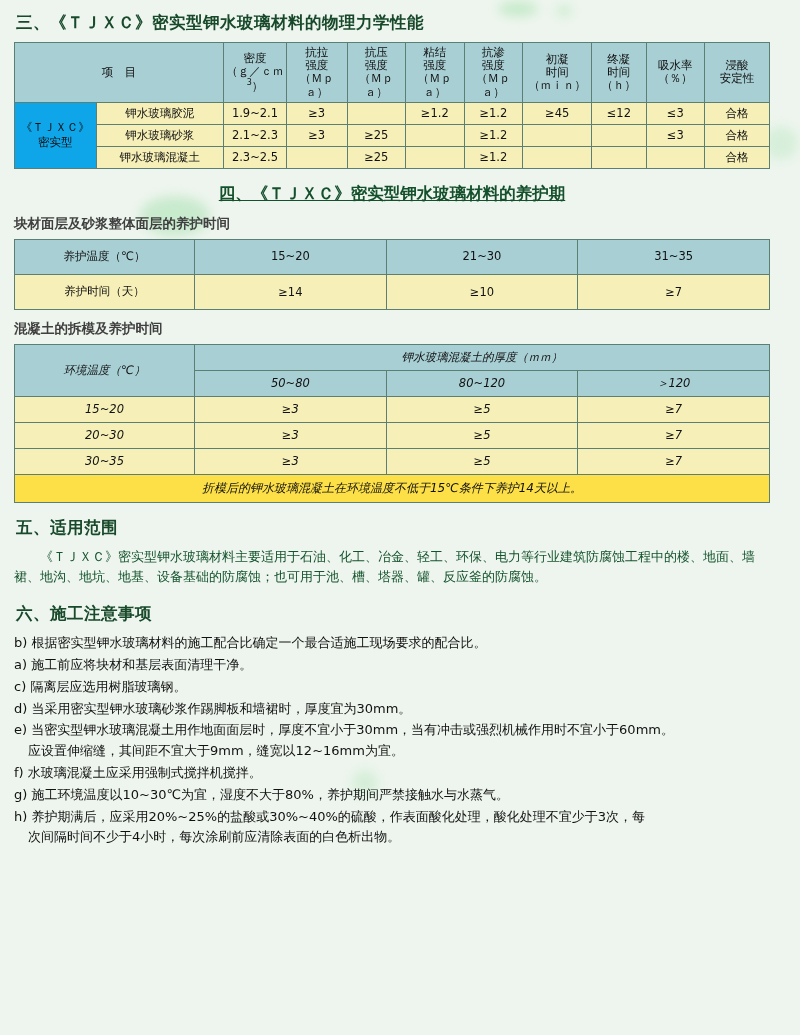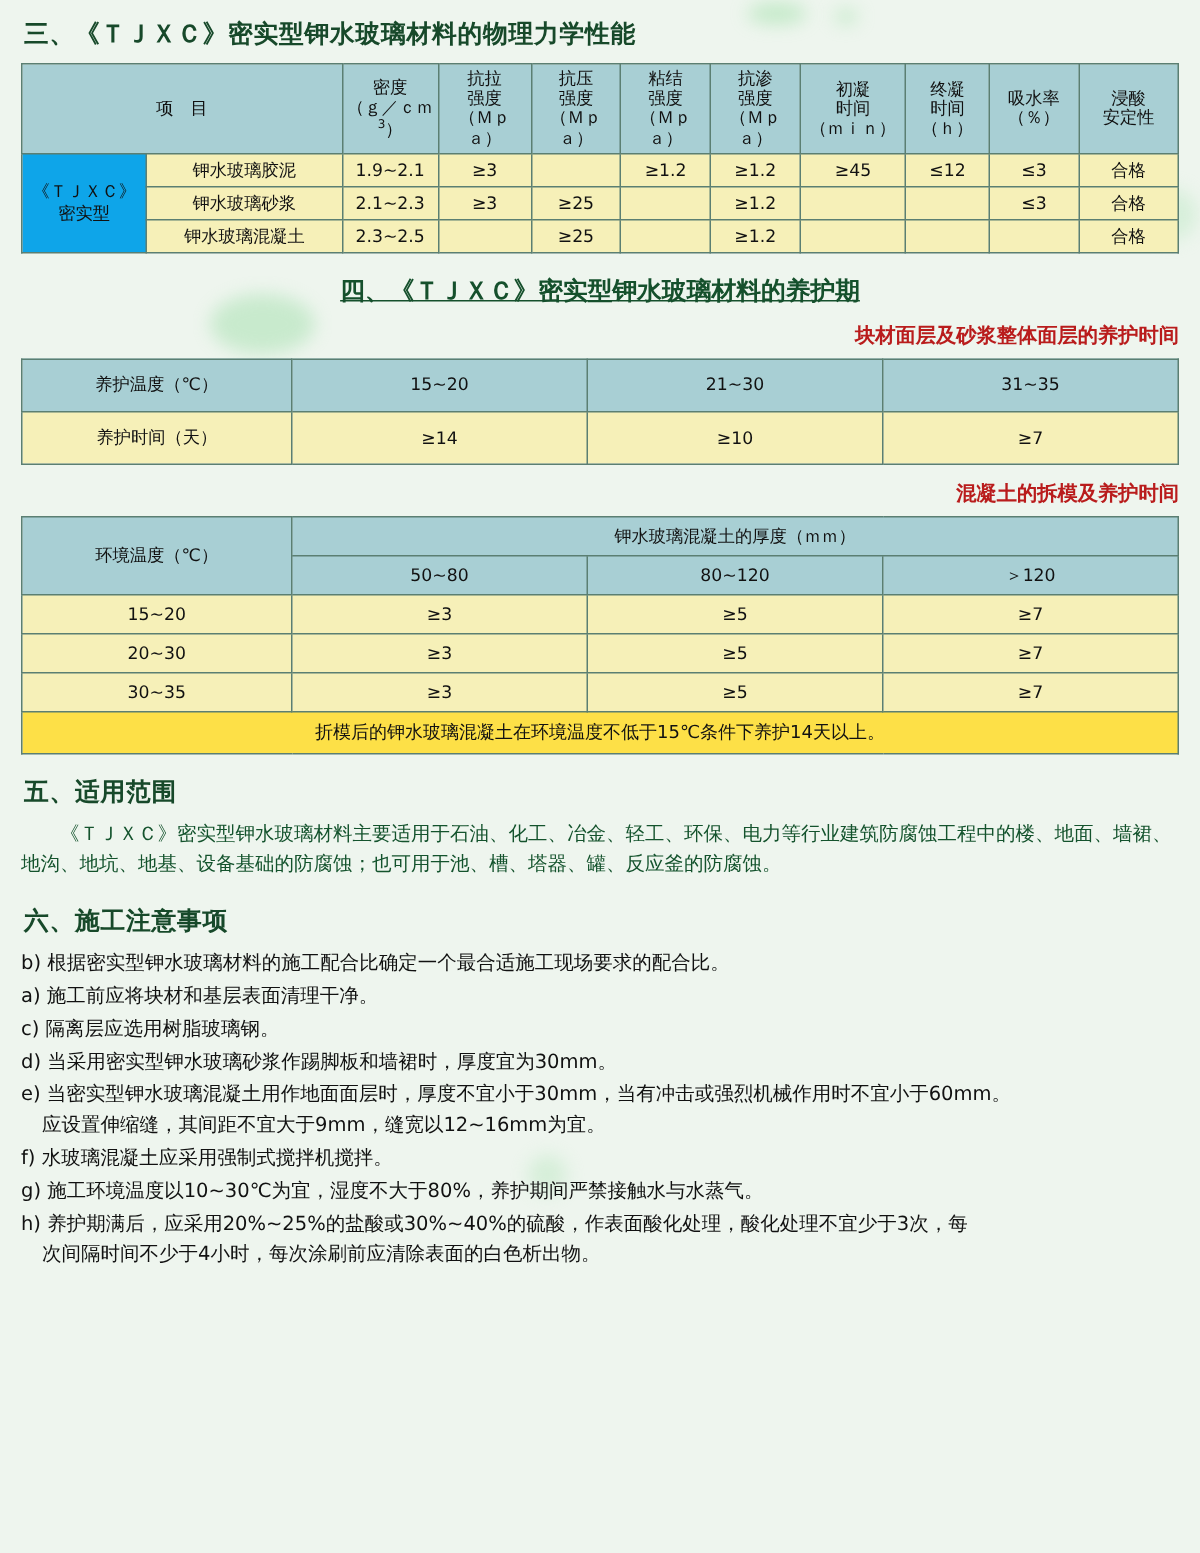--- a/index.html
+++ b/index.html
@@ -8,41 +8,41 @@
     width: 800px;
     height: 1035px;
     background: #eef5ee;
     font-family: "DejaVu Sans", "Liberation Sans", sans-serif;
     color: #111;
     position: relative;
     overflow: hidden;
   }
   
   .blotch { position: absolute; border-radius: 50%; filter: blur(6px); pointer-events: none; }
-  .page { position: relative; padding: 8px 14px 0 14px; }
+  .page { position: relative; padding: 8px 30px 0 14px; }
 
   h2.section {
     font-size: 16.5px;
     font-weight: bold;
     color: #17492a;
     margin: 4px 0 8px 2px;
     letter-spacing: 0.5px;
   }
   h2.center {
     text-align: center;
     color: #15502c;
     font-size: 16.5px;
     margin: 14px 0 10px 0;
     text-decoration: underline;
   }
   h3.subtitle {
-    text-align: right;
+    text-align: left;
     font-size: 13.5px;
     font-weight: bold;
-    color: #b91c1c;
+    color: #404040;
     margin: 10px 0 6px 0;
   }
 
   table {
     border-collapse: collapse;
     width: 100%;
     font-size: 11.5px;
     table-layout: fixed;
   }
   table td, table th {
@@ -58,21 +58,21 @@
 
   
   #t1 td { height: 22px; }
   #t1 .hdr { height: 54px; }
   #t1 .rowlabel { background: #0ea5e9; }
 
   
   #t2 td { height: 35px; }
 
   
-  #t3 td { height: 26px; }
+  #t3 td { height: 26px; font-style: italic; }
   #t3 .note { background: #fde047; text-align: center; font-size: 12px; height: 28px; }
 
   p.body-text {
     font-size: 13px;
     line-height: 1.55;
     margin: 4px 0 6px 0;
     color: #14532d;
   }
   p.indent { text-indent: 26px; }
   ol.notes { list-style: none; margin: 0; padding: 0; }

